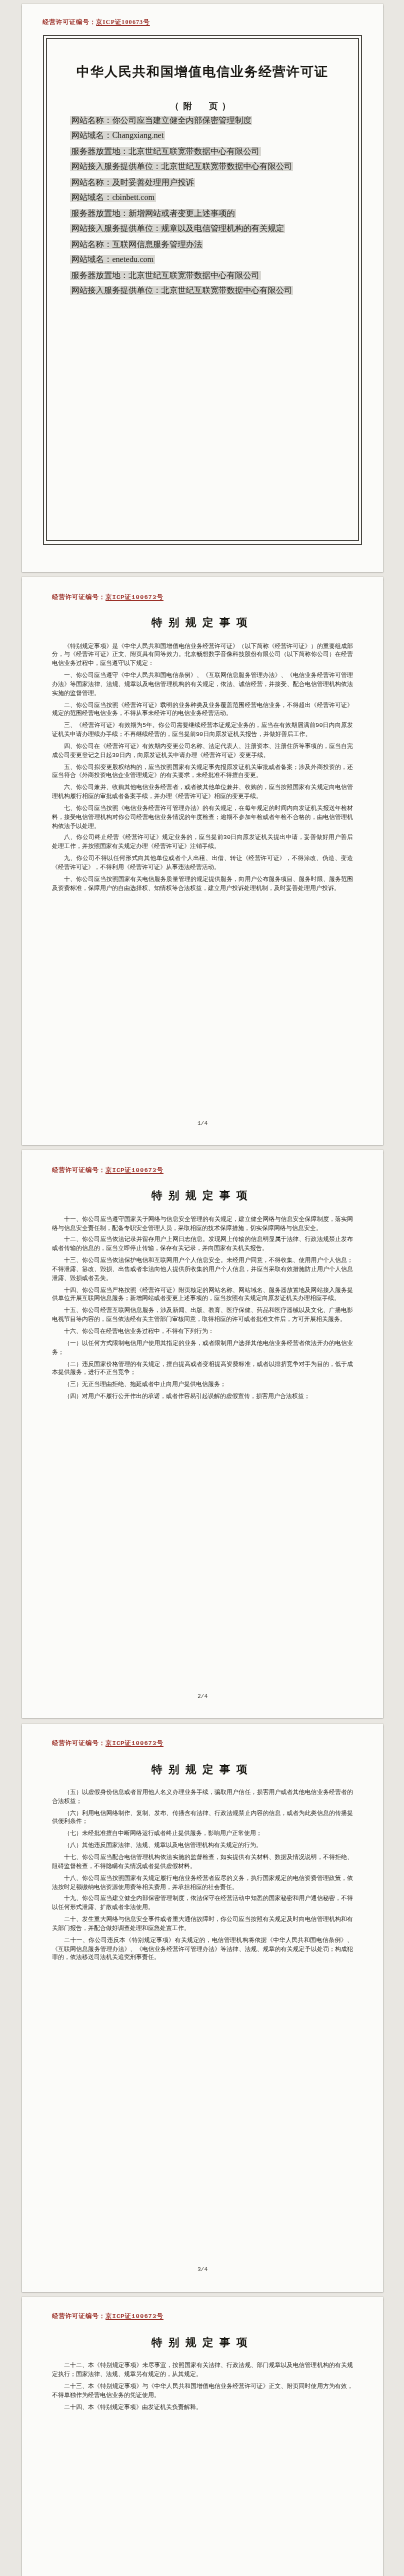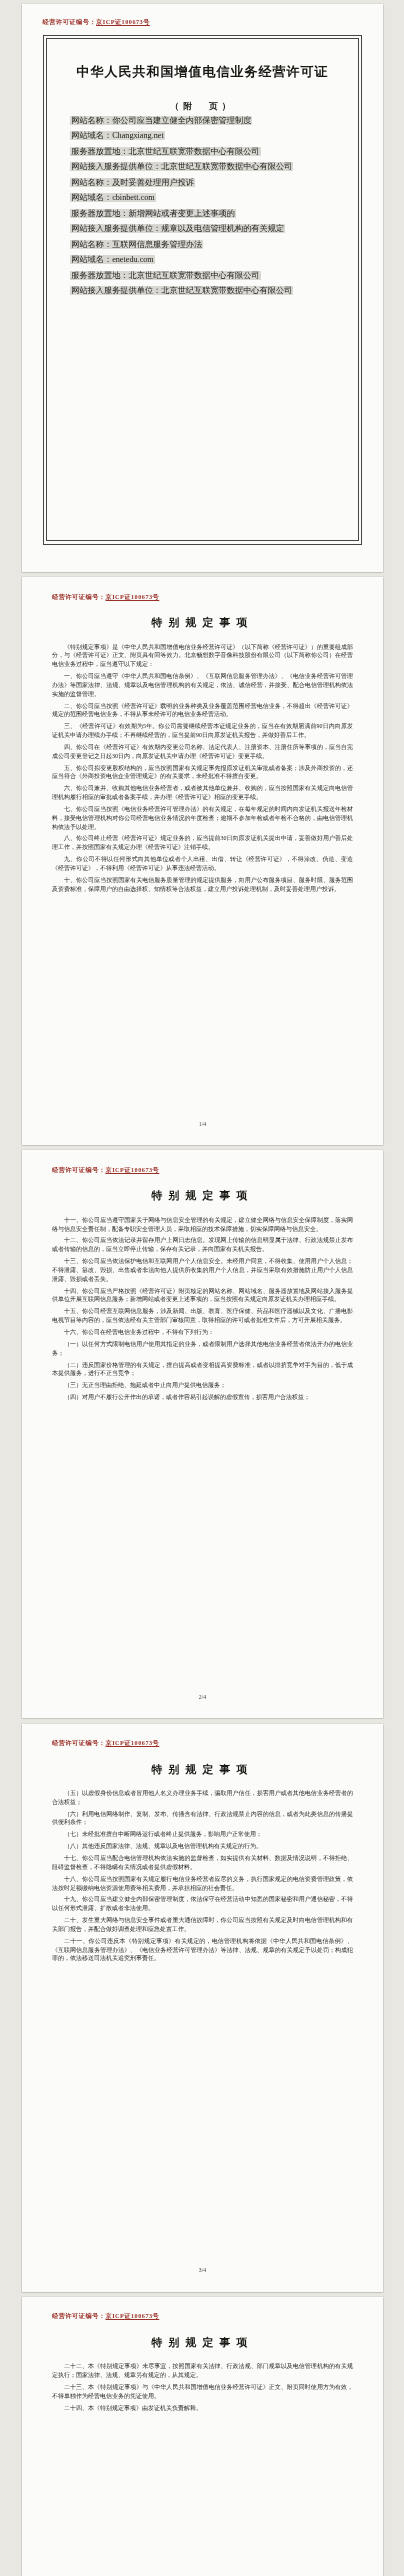--- a/index.html
+++ b/index.html
@@ -78,21 +78,21 @@
     line-height: 15.5px;
     color: #1d1c17;
   }
   .hl {
     background: #d8d7d2;
     padding: 0 1px;
     box-decoration-break: clone;
     -webkit-box-decoration-break: clone;
   }
   
-  .prov-page { padding: 15.5px 30px; }
+  .prov-page { padding: 15.5px 30px; font-family: Liberation Mono, monospace; }
   .prov-title {
     text-align: center;
     font-size: 10.8px;
     font-weight: 700;
     letter-spacing: 6.2px;
     margin: 14.4px 0 12.4px 0;
     color: #1b1a15;
   }
   .prov-body { }
   .prov-para {

